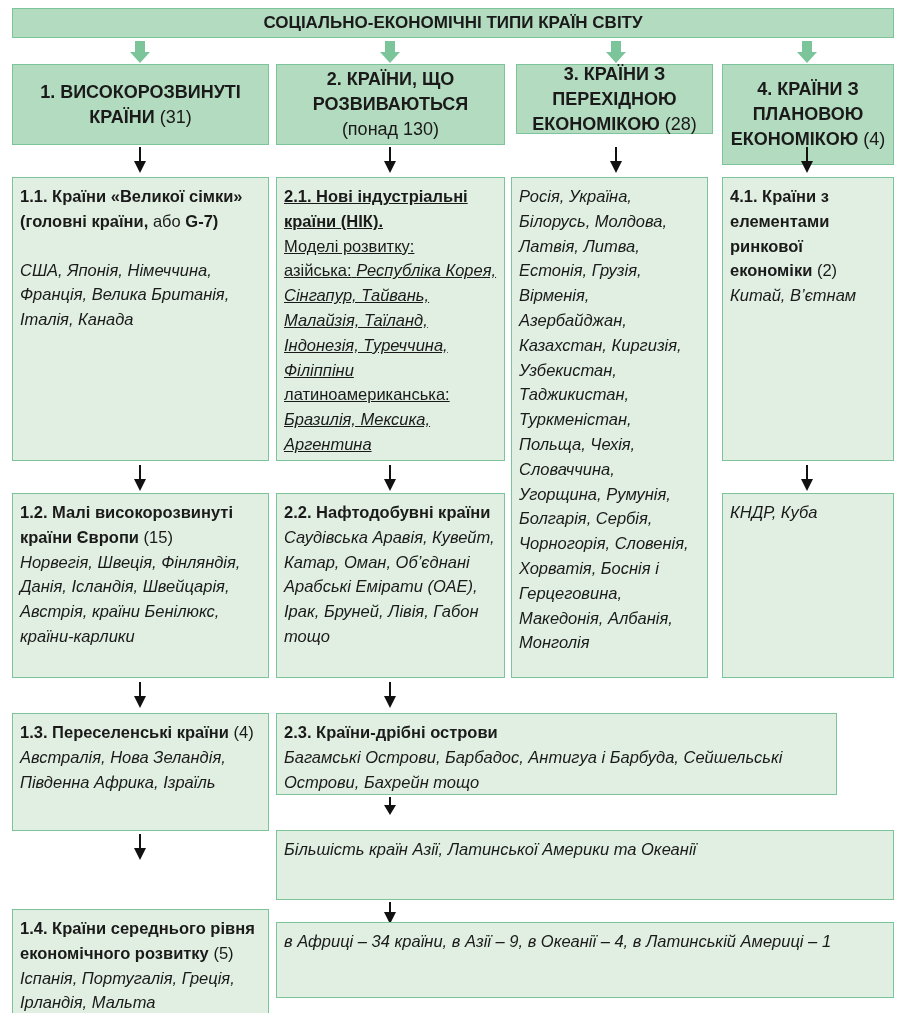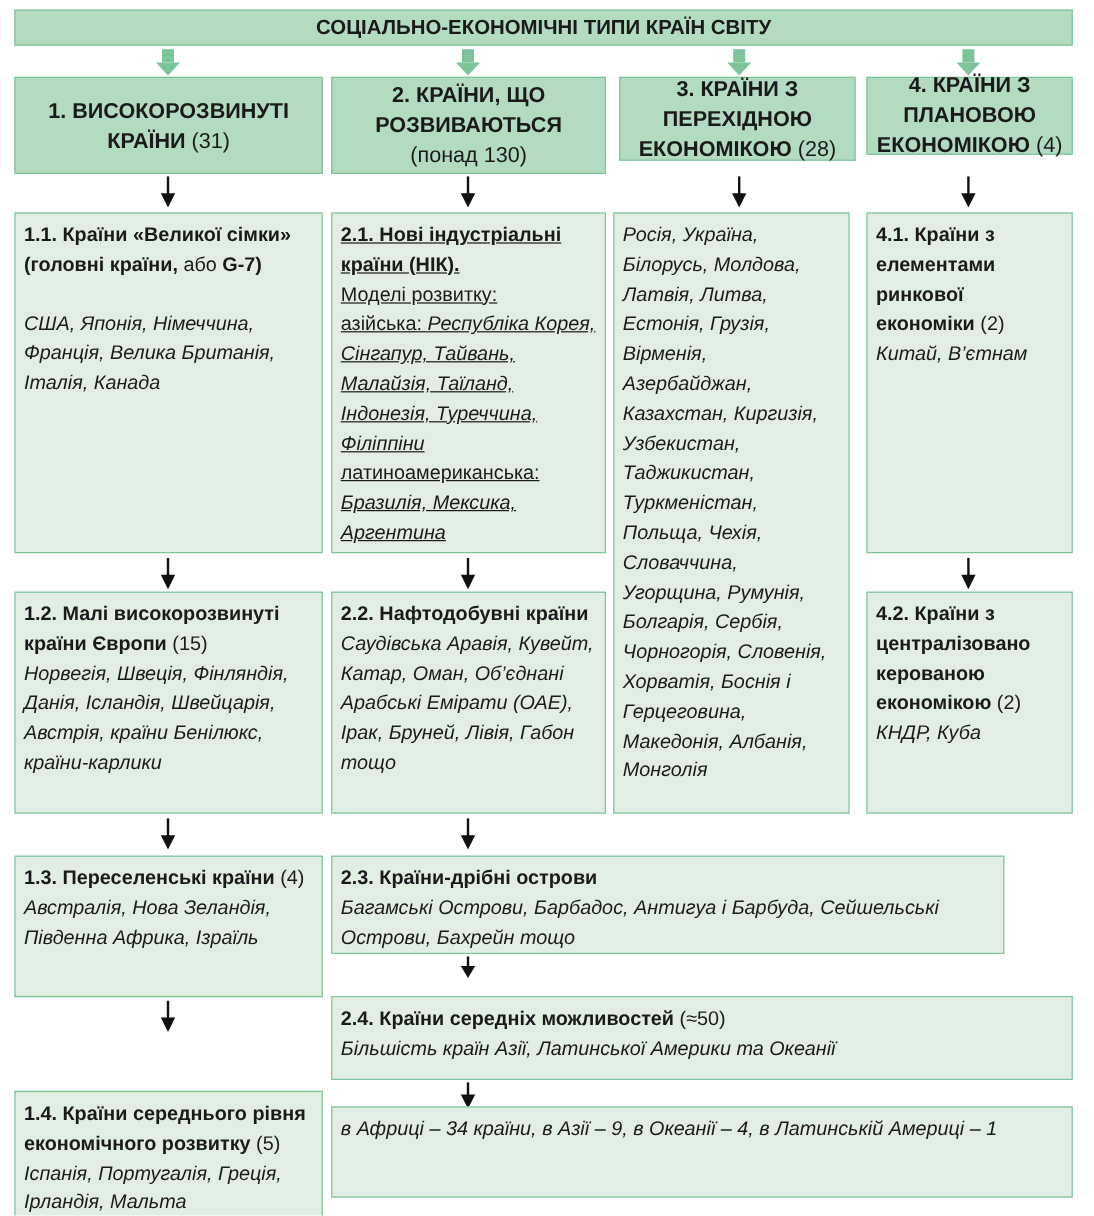--- a/index.html
+++ b/index.html
@@ -59,21 +59,21 @@
 <div class="box hdr head" style="left:276px; top:64px; width:229px; height:81px;">
   <b>2. КРАЇНИ, ЩО</b>
   <b>РОЗВИВАЮТЬСЯ</b>
   <span class="cnt">(понад 130)</span>
 </div>
 <div class="box hdr head" style="left:516px; top:64px; width:197px; height:70px;">
   <b>3. КРАЇНИ З</b>
   <b>ПЕРЕХІДНОЮ</b>
   <span><b>ЕКОНОМІКОЮ</b> <span class="cnt">(28)</span></span>
 </div>
-<div class="box hdr head" style="left:722px; top:64px; width:172px; height:65px;">
+<div class="box hdr head" style="left:722px; top:64px; width:172px; height:101px;">
   <b>4. КРАЇНИ З</b>
   <b>ПЛАНОВОЮ</b>
   <span><b>ЕКОНОМІКОЮ</b> <span class="cnt">(4)</span></span>
 </div>
 
 <div class="barrow" style="left:140px; top:147px;">
     <div class="stem"></div>
     <div class="tip"></div>
   </div>
 <div class="barrow" style="left:390px; top:147px;">
@@ -134,22 +134,20 @@
      <span>(15)</span></p>
   <p class="it">Норвегія, Швеція, Фінляндія, Данія, Ісландія, Швейцарія, Австрія, країни Бенілюкс, країни-карлики</p>
 </div>
 
 <div class="box sub" style="left:276px; top:493px; width:229px; height:185px;">
   <p class="bold">2.2. Нафтодобувні країни</p>
   <p class="it">Саудівська Аравія, Кувейт, Катар, Оман, Об’єднані Арабські Емірати (ОАЕ), Ірак, Бруней, Лівія, Габон тощо</p>
 </div>
 
 <div class="box sub" style="left:722px; top:493px; width:172px; height:185px;">
-  <p><span class="bold">4.2. Країни з централізовано керованою економікою</span>
-     <span>(2)</span></p>
   <p class="it">КНДР, Куба</p>
 </div>
 
 <div class="barrow" style="left:140px; top:682px;">
     <div class="stem"></div>
     <div class="tip"></div>
   </div>
 <div class="barrow" style="left:390px; top:682px;">
     <div class="stem"></div>
     <div class="tip"></div>
@@ -170,22 +168,20 @@
     <div class="stem" style="height:10px;"></div>
     <div class="tip" style="top:8px;border-top-width:10px;"></div>
   </div>
 
 <div class="barrow" style="left:140px; top:834px;">
     <div class="stem"></div>
     <div class="tip"></div>
   </div>
 
 <div class="box sub" style="left:276px; top:830px; width:618px; height:70px;">
-  <p><span class="bold">2.4. Країни середніх можливостей</span>
-     <span>(≈50)</span></p>
   <p class="it">Більшість країн Азії, Латинської Америки та Океанії</p>
 </div>
 
 <div class="barrow" style="left:390px; top:902px;">
     <div class="stem" style="height:12px;"></div>
     <div class="tip" style="top:10px;"></div>
   </div>
 
 <div class="box sub" style="left:12px; top:865px; width:257px; height:133px;margin-top:44px;">
   <p><span class="bold">1.4. Країни середнього рівня економічного розвитку</span>

